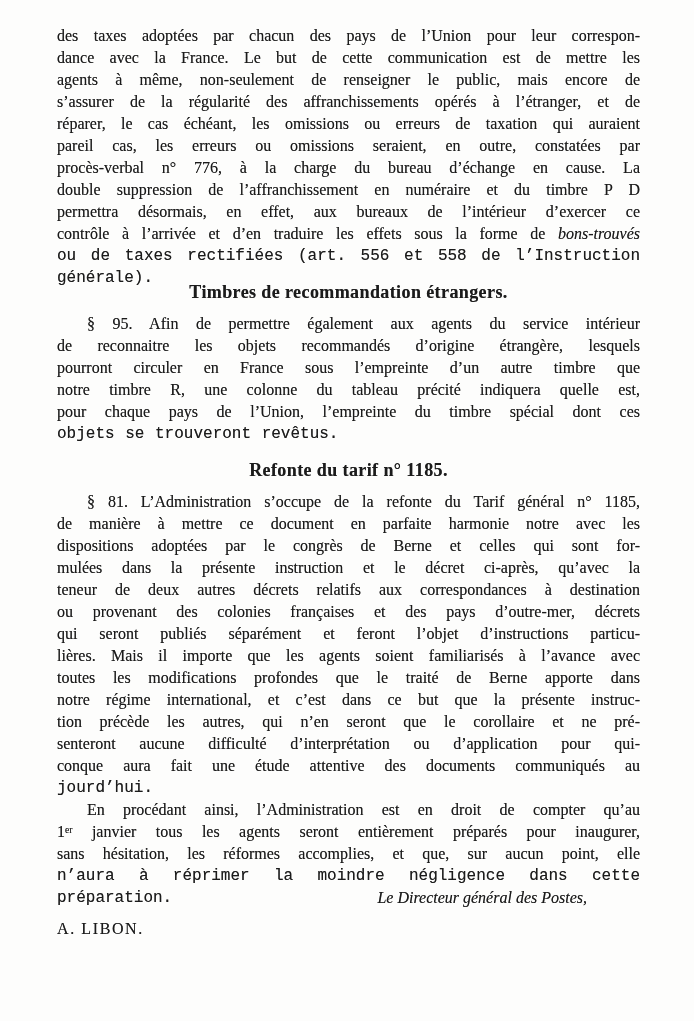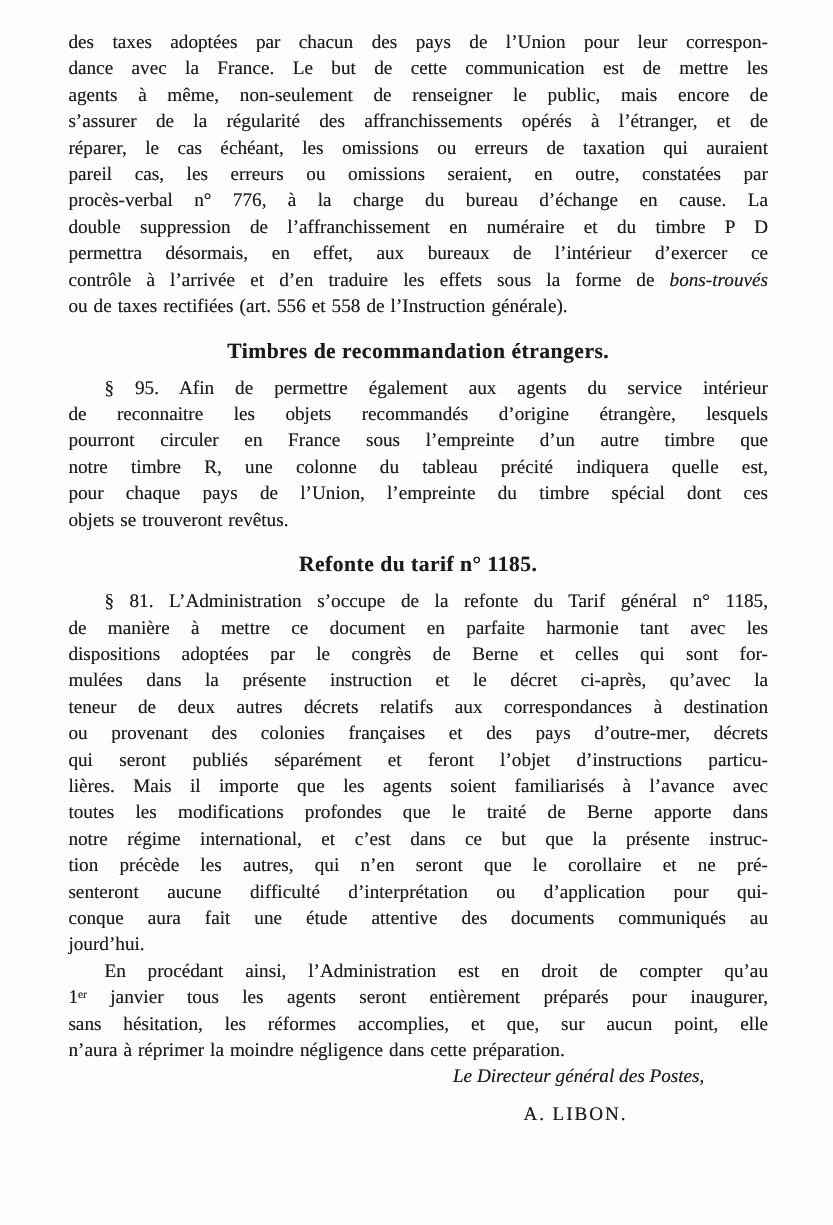--- a/index.html
+++ b/index.html
@@ -21,21 +21,21 @@
     text-shadow: 0 0 0.5px rgba(20,20,20,0.55);
   }
   .para { margin: 0; }
   .line {
     height: 22px;
     line-height: 22px;
     text-align: justify;
     text-align-last: justify;
     word-spacing: 1px;
   }
-  .line.last { text-align-last: left; }
+  .line.last { text-align-last: left; font-family: Liberation Mono, monospace; }
   .line.indent { text-indent: 30px; }
   .heading {
     font-weight: bold;
     font-size: 18px;
     line-height: 18px;
     text-align: center;
     letter-spacing: 0.4px;
     margin: 16px 0 12px 0;
   }
   .it { font-style: italic; }
@@ -46,21 +46,20 @@
     letter-spacing: 0;
   }
   .signature { }
   .sig-role {
     font-style: italic;
     text-align: right;
     padding-right: 53px;
     line-height: 22px;
   }
   .sig-name {
-    text-align: right;
     padding-right: 117px;
     margin-top: 9px;
     letter-spacing: 1.6px;
     line-height: 22px;
   }
 </style>
 </head>
 <body>
 
 <div class="page" style="--paper: #fdfdfc; --ink: #1b1b1b;">
@@ -83,21 +82,21 @@
         <div class="line indent">§ 95. Afin de permettre également aux agents du service intérieur</div>
         <div class="line">de reconnaitre les objets recommandés d’origine étrangère, lesquels</div>
         <div class="line">pourront circuler en France sous l’empreinte d’un autre timbre que</div>
         <div class="line">notre timbre R, une colonne du tableau précité indiquera quelle est,</div>
         <div class="line">pour chaque pays de l’Union, l’empreinte du timbre spécial dont ces</div>
         <div class="line last">objets se trouveront revêtus.</div>
       </div>
       <div class="heading">Refonte du tarif n° 1185.</div>
       <div class="para">
         <div class="line indent">§ 81. L’Administration s’occupe de la refonte du Tarif général n° 1185,</div>
-        <div class="line">de manière à mettre ce document en parfaite harmonie tant avec les</div>
+        <div class="line">de manière à mettre ce document en parfaite harmonie notre avec les</div>
         <div class="line">dispositions adoptées par le congrès de Berne et celles qui sont for-</div>
         <div class="line">mulées dans la présente instruction et le décret ci-après, qu’avec la</div>
         <div class="line">teneur de deux autres décrets relatifs aux correspondances à destination</div>
         <div class="line">ou provenant des colonies françaises et des pays d’outre-mer, décrets</div>
         <div class="line">qui seront publiés séparément et feront l’objet d’instructions particu-</div>
         <div class="line">lières. Mais il importe que les agents soient familiarisés à l’avance avec</div>
         <div class="line">toutes les modifications profondes que le traité de Berne apporte dans</div>
         <div class="line">notre régime international, et c’est dans ce but que la présente instruc-</div>
         <div class="line">tion précède les autres, qui n’en seront que le corollaire et ne pré-</div>
         <div class="line">senteront aucune difficulté d’interprétation ou d’application pour qui-</div>

